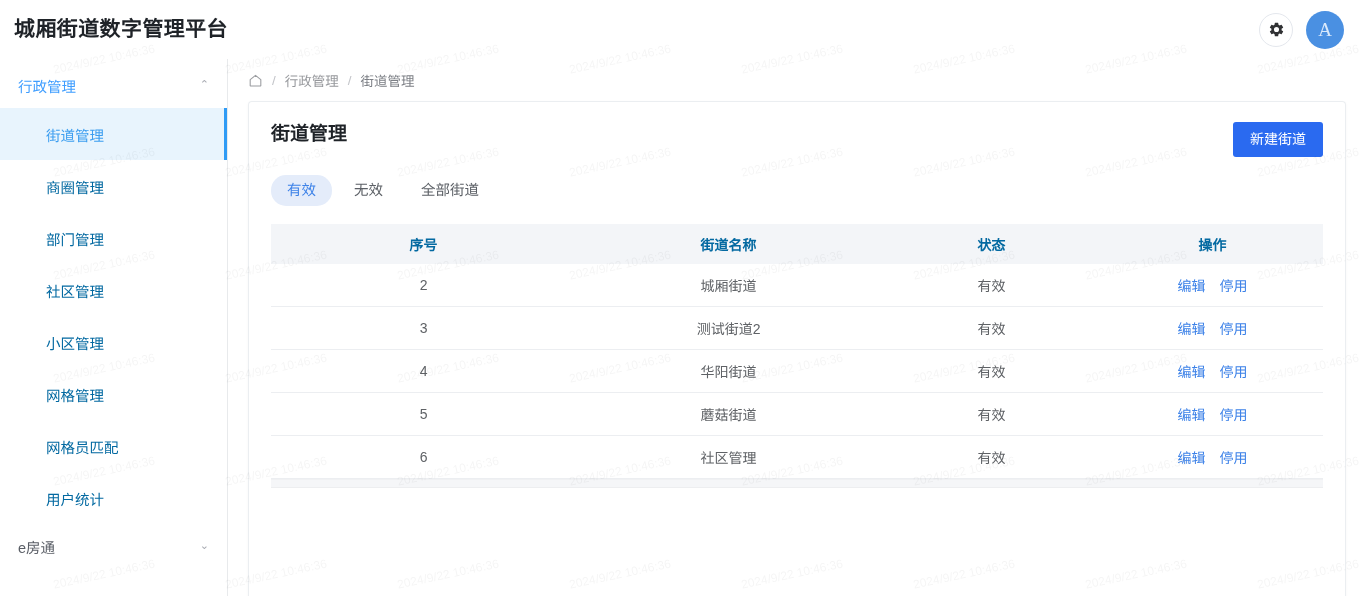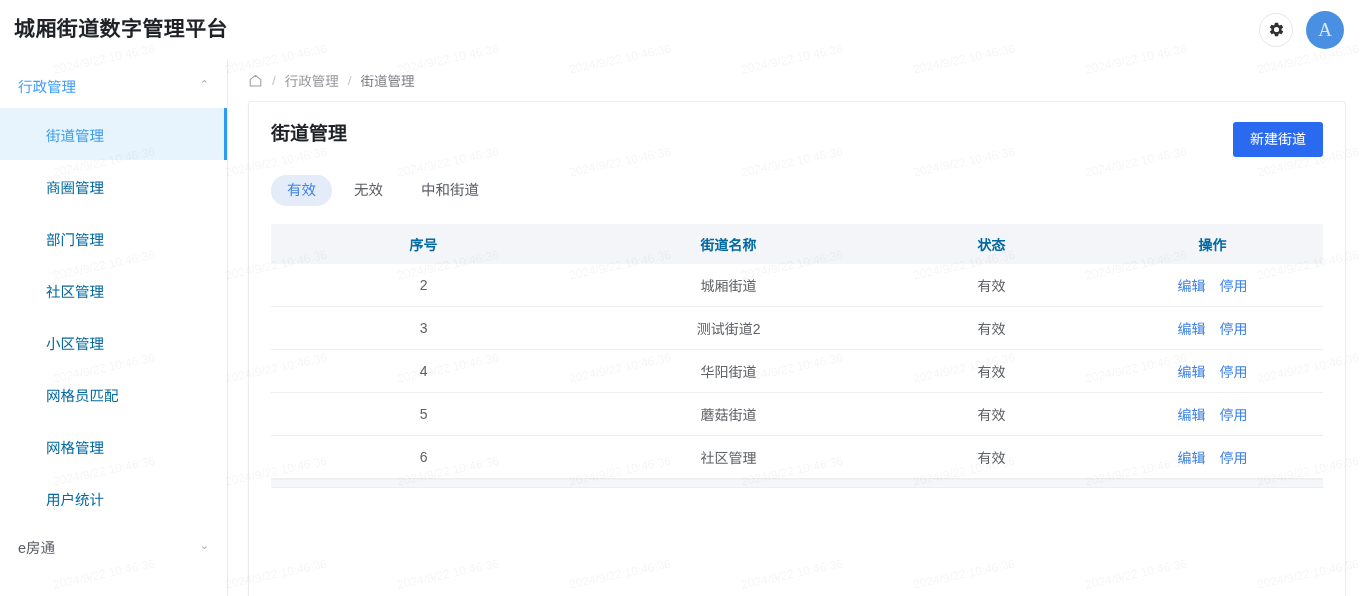--- a/index.html
+++ b/index.html
@@ -339,24 +339,24 @@
       <div class="menu-item">
         <span>部门管理</span>
       </div>
       <div class="menu-item">
         <span>社区管理</span>
       </div>
       <div class="menu-item">
         <span>小区管理</span>
       </div>
       <div class="menu-item">
+        <span>网格管理</span>
+      </div>
+      <div class="menu-item">
         <span>网格员匹配</span>
-      </div>
-      <div class="menu-item">
-        <span>网格管理</span>
       </div>
       <div class="menu-item">
         <span>用户统计</span>
       </div>
 
       <div class="menu-group-title muted">
         <span>e房通</span>
         <span class="caret">⌄</span>
       </div>
 
@@ -379,21 +379,21 @@
       <div class="card">
 
         <div class="card-head">
           <div class="page-title">街道管理</div>
           <button class="new-btn">新建街道</button>
         </div>
 
         <div class="tabs">
           <div class="tab active">有效</div>
           <div class="tab">无效</div>
-          <div class="tab">中和街道</div>
+          <div class="tab">全部街道</div>
         </div>
 
         <div class="table-wrap">
           <table class="data-table">
             <colgroup>
               <col class="col-1">
                 <col class="col-2">
                 <col class="col-3">
                 <col class="col-4">
             </colgroup>

